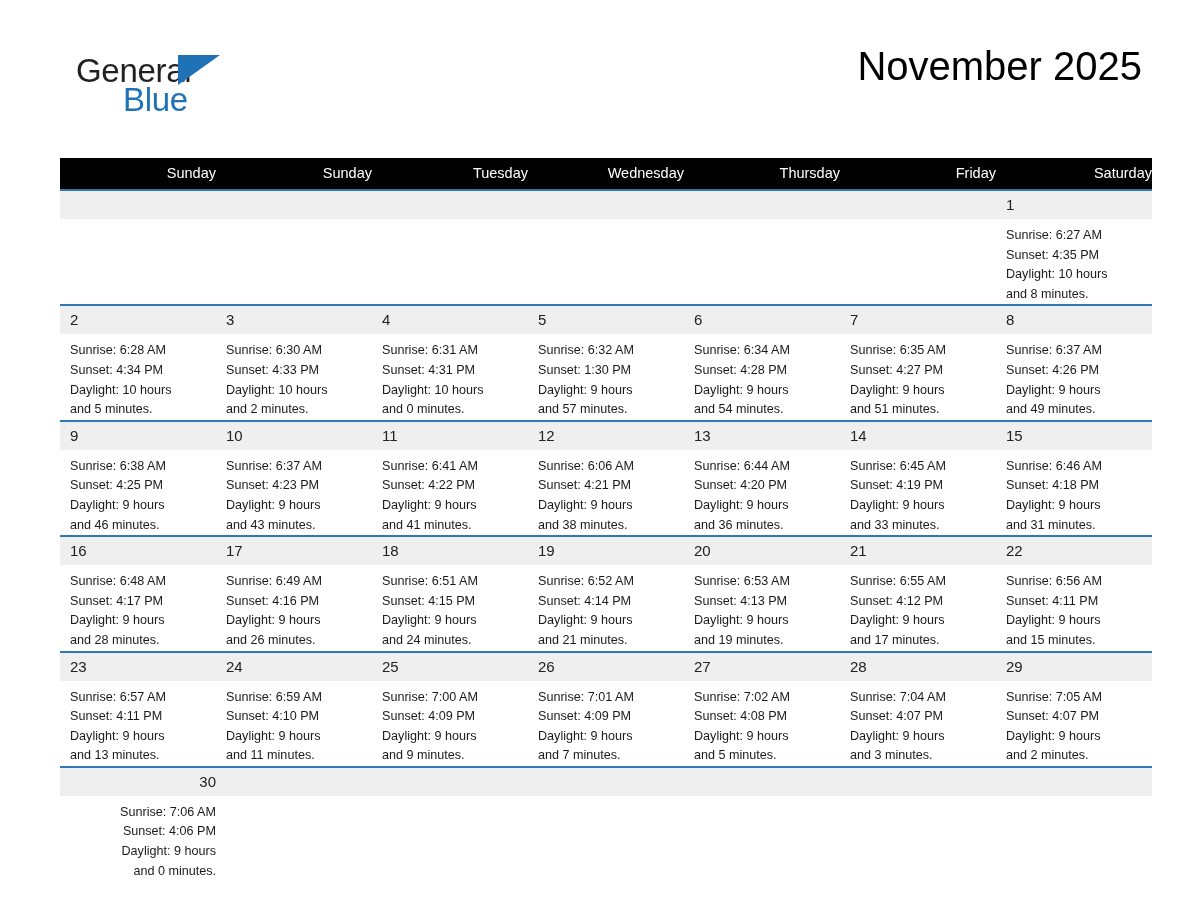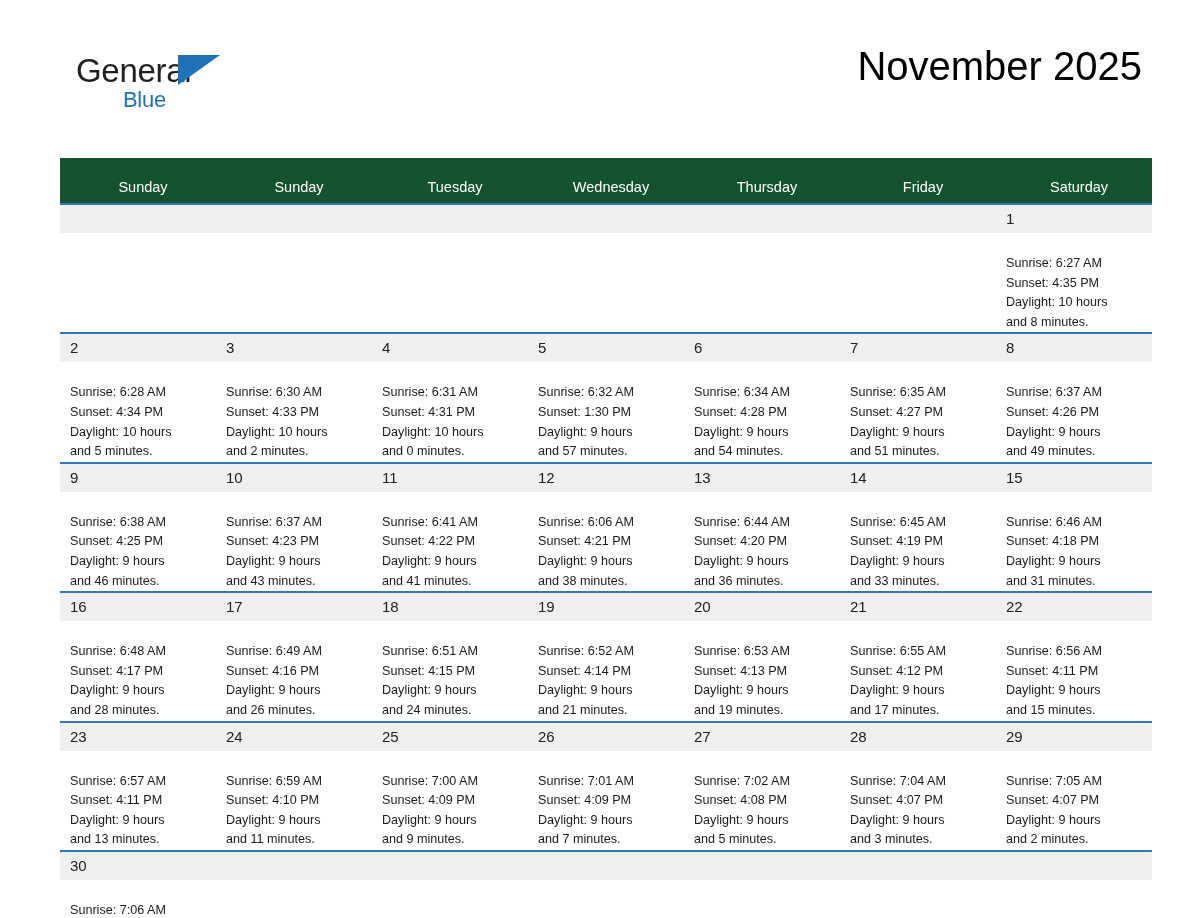--- a/index.html
+++ b/index.html
@@ -51,21 +51,21 @@
     top: 1px;
     width: 0;
     height: 0;
     border-left: 42px solid #1f72b5;
     border-bottom: 30px solid transparent;
   }
   .brand-blue {
     position: absolute;
     left: 53px;
     top: 29px;
-    font-size: 22px;
+    font-size: 33px;
     line-height: 33px;
     letter-spacing: -0.3px;
     color: #1f72b5;
   }
 
   .titles {
     position: absolute;
     right: 10px;
     top: 42px;
   }
@@ -88,60 +88,61 @@
   
   .calendar {
     position: absolute;
     left: 48px;
     top: 158px;
     width: 1092px;
     border-collapse: collapse;
     table-layout: fixed;
   }
   .calendar th {
-    background: #14532d;
+    background: #000000;
     color: #ffffff;
     font-size: 14.5px;
     font-weight: normal;
-    text-align: center;
-    padding: 21px 0 8px 10px;
+    text-align: right;
+    padding: 7px 0 8px 10px;
     height: 16px;
     vertical-align: middle;
     box-sizing: border-box;
   }
   .calendar td {
     width: 156px;
     vertical-align: top;
     padding: 0;
     border-top: 2px solid #3079b8;
     background: #ffffff;
   }
   .calendar tr.week-row td {
     height: 109px;
   }
   .calendar tr.first-row td {
     height: 110px;
   }
   .calendar tr.week-row.last-row td {
     height: 115px;
+    text-align: right;
   }
   .daynum {
     background: #efefef;
     font-size: 15px;
     line-height: 16px;
     color: #222;
     padding: 6px 0 6px 10px;
     height: 16px;
     box-sizing: content-box;
   }
   .daynum.empty {
     color: transparent;
   }
   .info {
-    padding: 21px 0 0 10px;
+    padding: 7px 0 0 10px;
     font-size: 12.6px;
     line-height: 19.6px;
     color: #1a1a1a;
     white-space: pre-line;
   }
 </style>
 </head>
 <body>
 
 <div class="page">

